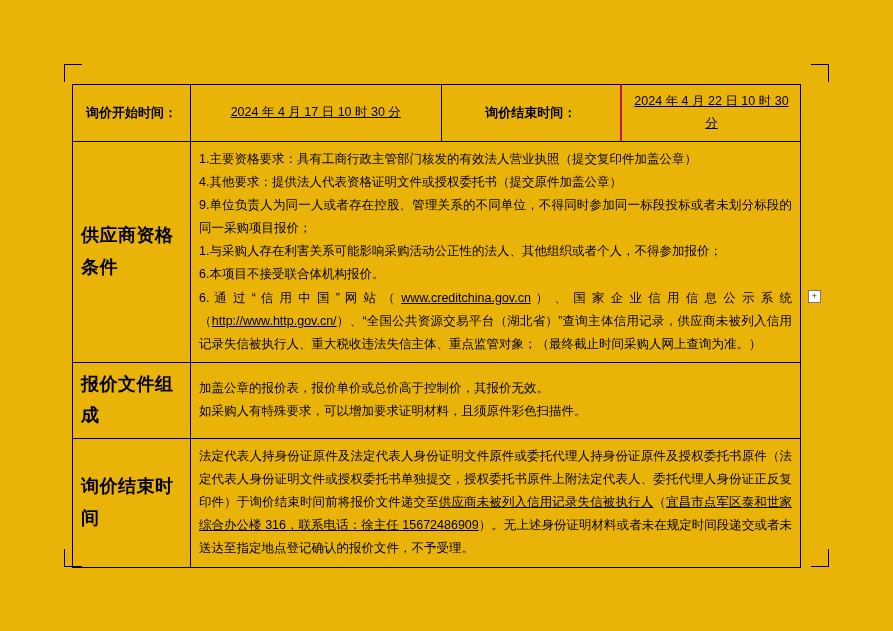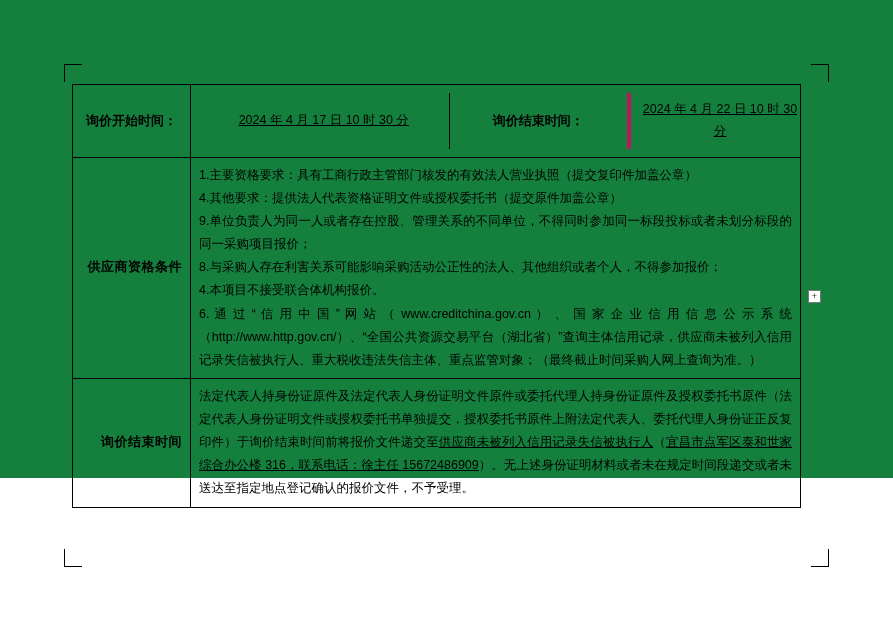--- a/index.html
+++ b/index.html
@@ -11,22 +11,22 @@
     width: 893px;
     height: 631px;
     font-family: "Liberation Sans", sans-serif;
     position: relative;
     overflow: hidden;
   }
   .page {
     position: absolute;
     left: 0; top: 0;
     width: 893px;
-    height: 478px;
-    background: #15803d;
+    height: 631px;
+    background: #eab308;
   }
   
   .mark {
     position: absolute;
     background: #000000;
   }
   .mark.h { height: 1px; width: 18px; }
   .mark.v { width: 1px; height: 18px; }
 
   .doc-table {
@@ -39,23 +39,23 @@
   }
   .doc-table td {
     border: 1px solid #000000;
     vertical-align: middle;
     padding: 6px 8px;
     font-size: 12.5px;
     line-height: 1.75;
     color: #000000;
   }
   td.label {
-    text-align: right;
+    text-align: left;
     font-weight: bold;
-    font-size: 13px;
+    font-size: 18px;
     letter-spacing: 0.5px;
   }
   td.label-left {
     width: 118px;
   }
   td.time-label {
     width: 118px;
     text-align: center;
     font-weight: bold;
     font-size: 13px;
@@ -74,20 +74,21 @@
   .content p {
     margin: 0;
     padding: 0;
     line-height: 1.85;
   }
   .content p.just {
     text-align: justify;
     text-justify: inter-ideograph;
   }
   .link {
+    text-decoration: underline;
   }
   .cell-top {
     vertical-align: middle;
     margin-left: 12px;
   }
   .side-handle {
     position: absolute;
     right: 72px;
     top: 290px;
     width: 11px;
@@ -116,54 +117,61 @@
 
   <table class="doc-table">
     <colgroup>
       <col style="width:118px">
       <col style="width:610px">
     </colgroup>
     <tbody>
 
       <tr>
         <td class="time-label">询价开始时间：</td>
-        <td style="padding:8px;">
+        <td style="padding:0;">
           <table style="width:100%; border-collapse:collapse; table-layout:fixed;">
             <colgroup>
               <col style="width:250px">
               <col style="width:180px">
               <col style="width:180px">
             </colgroup>
             <tbody>
                 <tr>
               <td class="time-value" style="border:none; border-right:1px solid #000;">
                 <span class="u">2024 年 4 月 17 日 10 时 30 分</span>
               </td>
-              <td class="time-label" style="border:none; border-right:4px solid #be185d;">询价结束时间：</td>
+              <td class="time-label" style="border:none; border-right:2px solid #be185d;">询价结束时间：</td>
               <td class="time-value" style="border:none;">
                 <span class="u">2024 年 4 月 22 日 10 时 30 分</span>
               </td>
             </tr>
           </tbody>
             </table>
         </td>
       </tr>
 
       <tr>
         <td class="label label-left">供应商资格条件</td>
         <td class="content cell-top">
           <p>1.主要资格要求：具有工商行政主管部门核发的有效法人营业执照（提交复印件加盖公章）</p>
           <p>4.其他要求：提供法人代表资格证明文件或授权委托书（提交原件加盖公章）</p>
           <p class="just">9.单位负责人为同一人或者存在控股、管理关系的不同单位，不得同时参加同一标段投标或者未划分标段的同一采购项目报价；</p>
-          <p class="just">8.与采购人存在利害关系可能影响采购活动公正性的法人、其他组织或者个人，不得参加报价；</p>
-          <p>4.本项目不接受联合体机构报价。</p>
+          <p class="just">1.与采购人存在利害关系可能影响采购活动公正性的法人、其他组织或者个人，不得参加报价；</p>
+          <p>6.本项目不接受联合体机构报价。</p>
           <p class="just">6. 通 过 “ 信 用 中 国 ” 网 站 （ <span class="link">www.creditchina.gov.cn</span> ） 、 国 家 企 业 信 用 信 息 公 示 系 统 （<span class="link">http://www.http.gov.cn/</span>）、“全国公共资源交易平台（湖北省）”查询主体信用记录，供应商未被列入信用记录失信被执行人、重大税收违法失信主体、重点监管对象；（最终截止时间采购人网上查询为准。）</p>
         </td>
       </tr>
 
+      <tr>
+        <td class="label label-left">报价文件组成</td>
+        <td class="content cell-top">
+          <p>加盖公章的报价表，报价单价或总价高于控制价，其报价无效。</p>
+          <p>如采购人有特殊要求，可以增加要求证明材料，且须原件彩色扫描件。</p>
+        </td>
+      </tr>
 
       <tr>
         <td class="label label-left">询价结束时间</td>
         <td class="content cell-top">
           <p class="just">法定代表人持身份证原件及法定代表人身份证明文件原件或委托代理人持身份证原件及授权委托书原件（法定代表人身份证明文件或授权委托书单独提交，授权委托书原件上附法定代表人、委托代理人身份证正反复印件）于询价结束时间前将报价文件递交至<span class="u">供应商未被列入信用记录失信被执行人</span>（<span class="u">宜昌市点军区泰和世家综合办公楼 316，联系电话：徐主任 15672486909</span>）。无上述身份证明材料或者未在规定时间段递交或者未送达至指定地点登记确认的报价文件，不予受理。</p>
         </td>
       </tr>
     </tbody>
   </table>
 

